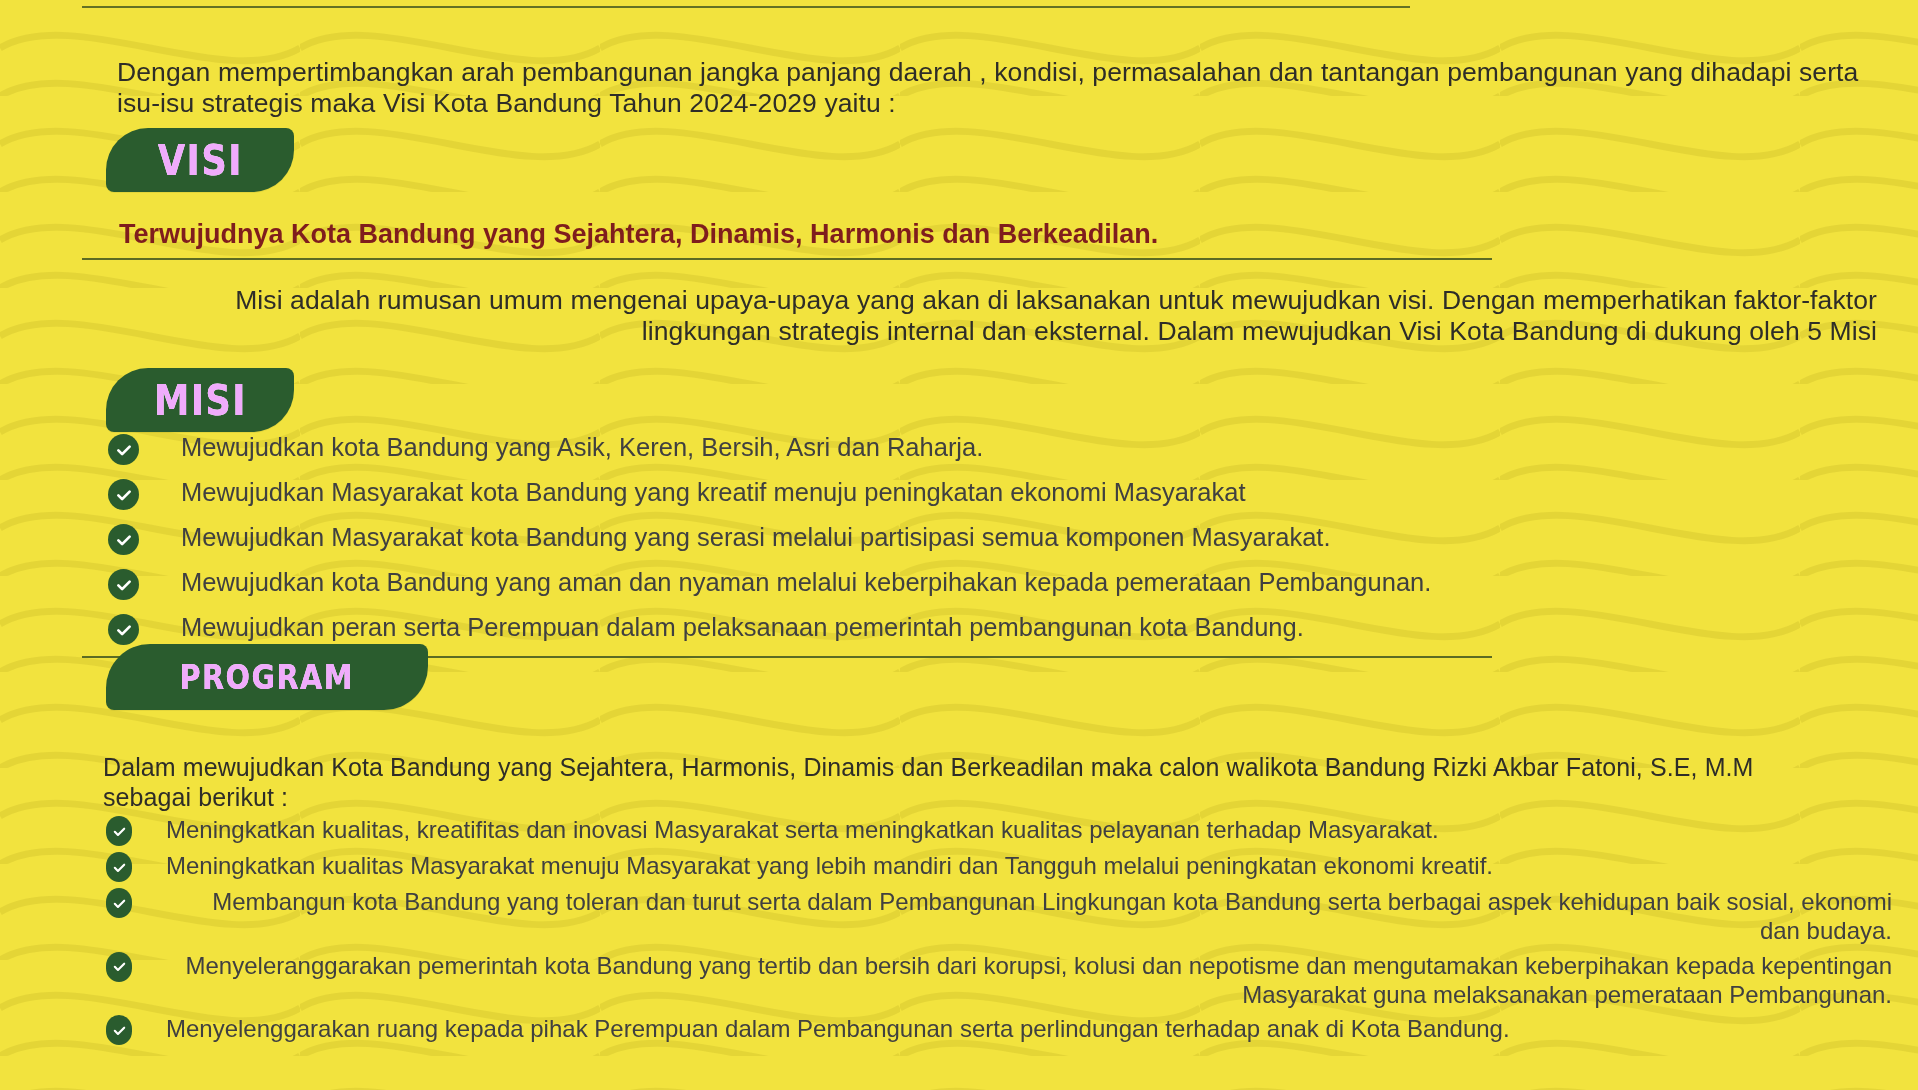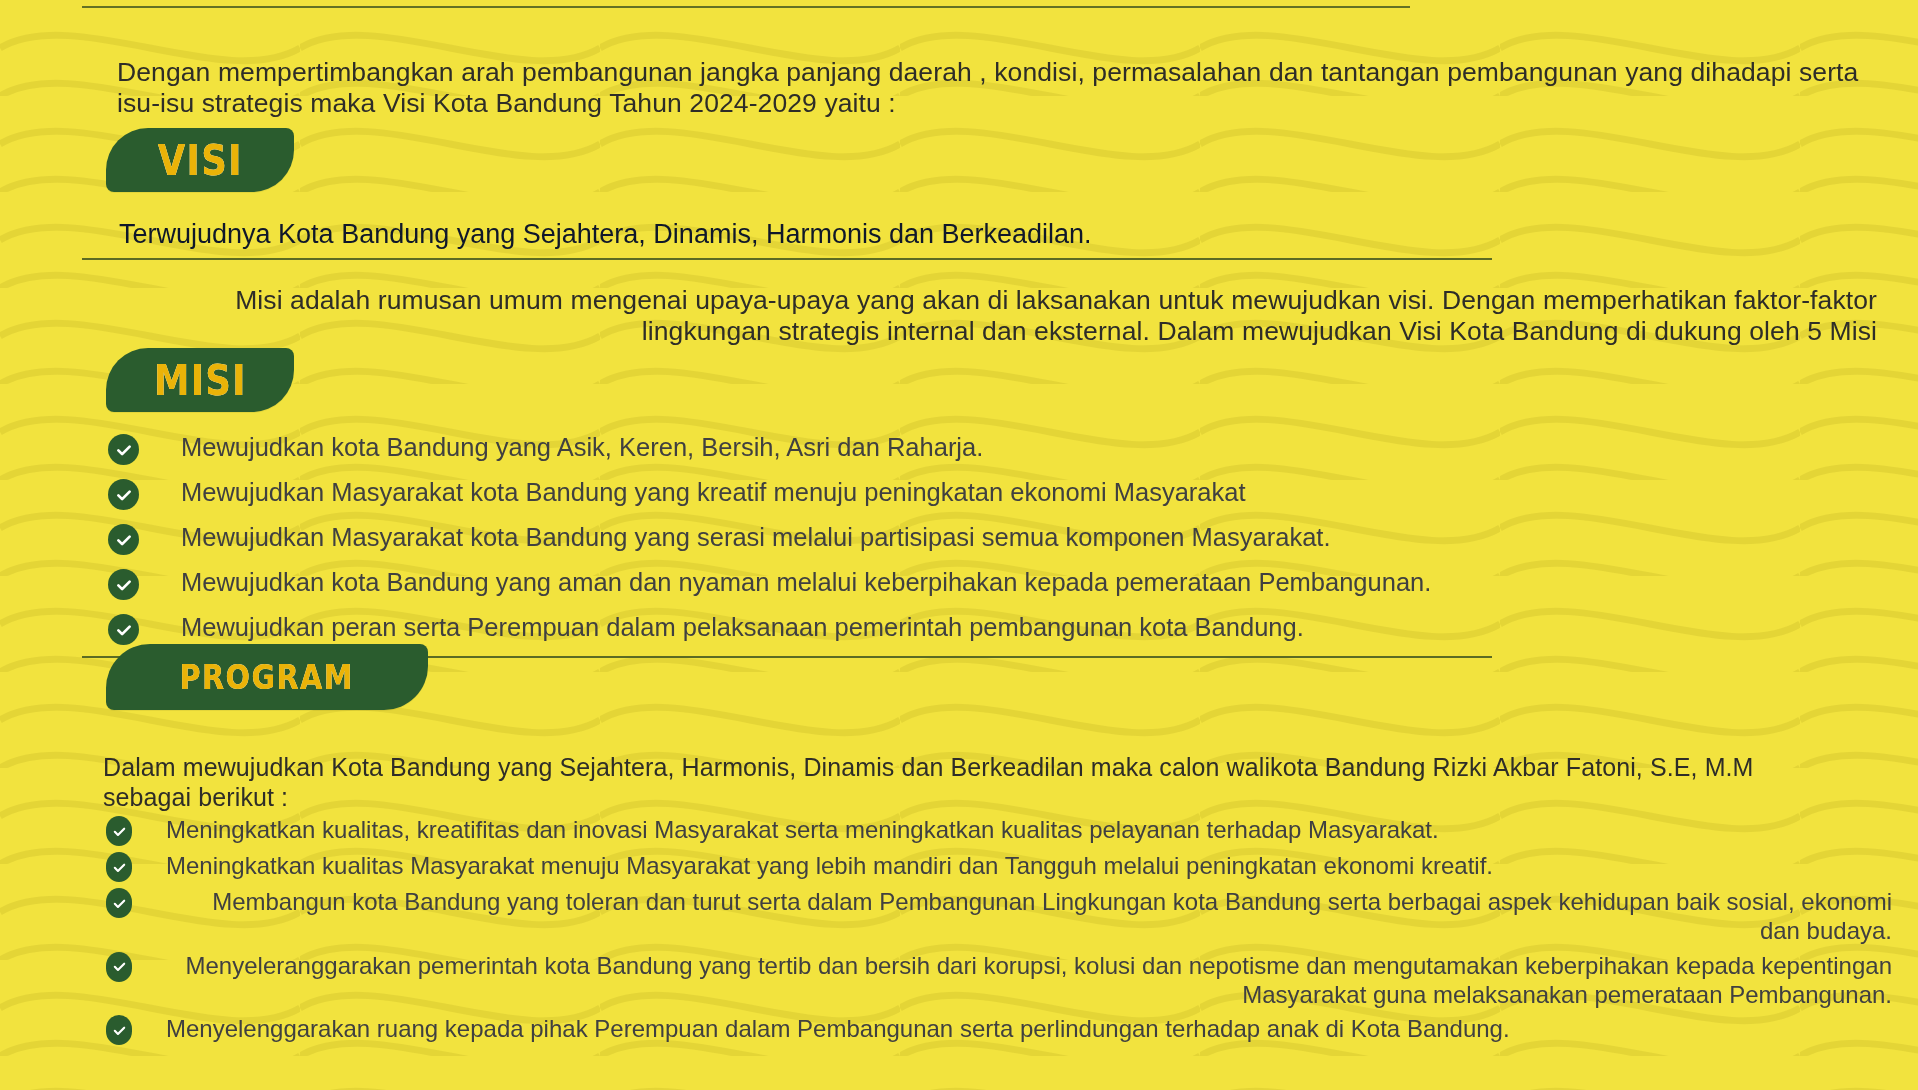--- a/index.html
+++ b/index.html
@@ -70,21 +70,22 @@
     top: 57px;
     width: 1790px;
   }
 
   .visi-statement {
     position: absolute;
     left: 119px;
     top: 218px;
     font-size: 27px;
     line-height: 1.2;
-    color: #0f172a;
+    color: #7f1d1d;
+    font-weight: bold;
   }
 
   .misi-para {
     position: absolute;
     left: 117px;
     top: 285px;
     width: 1760px;
     text-align: right;
   }
 
@@ -98,39 +99,39 @@
   }
 
   
   .badge {
     position: absolute;
     background: #2A5C2E;
     border-radius: 42px 8px 42px 8px;
     display: flex;
     align-items: center;
     justify-content: center;
-    color: #eab308;
+    color: #f0abfc;
     font-weight: 900;
     font-family: "DejaVu Sans", sans-serif;
     letter-spacing: 1.5px;
     font-stretch: condensed;
     box-shadow: 0 1px 0 rgba(0,0,0,.06);
   }
 
   .badge-visi {
     left: 106px;
     top: 128px;
     width: 188px;
     height: 64px;
     font-size: 42px;
   }
 
   .badge-misi {
     left: 106px;
-    top: 348px;
+    top: 368px;
     width: 188px;
     height: 64px;
     font-size: 42px;
     justify-content: center;
   }
 
   .badge-program {
     left: 106px;
     top: 644px;
     width: 322px;

